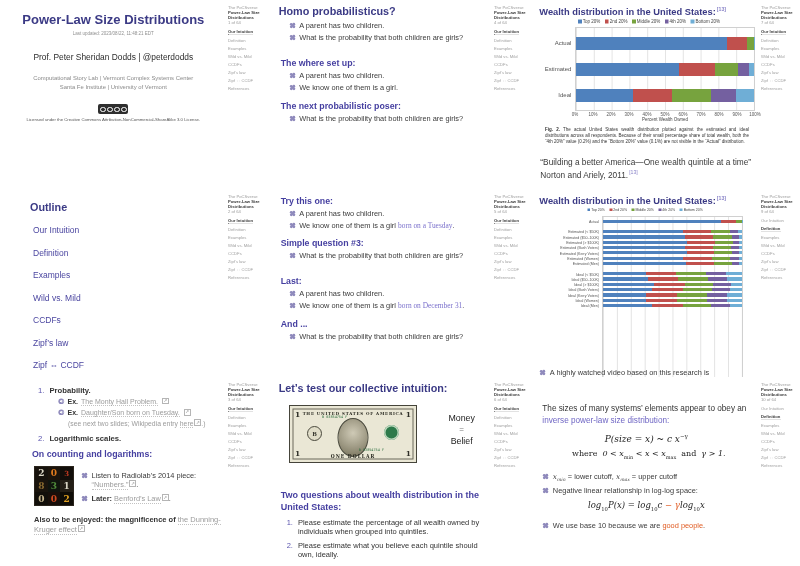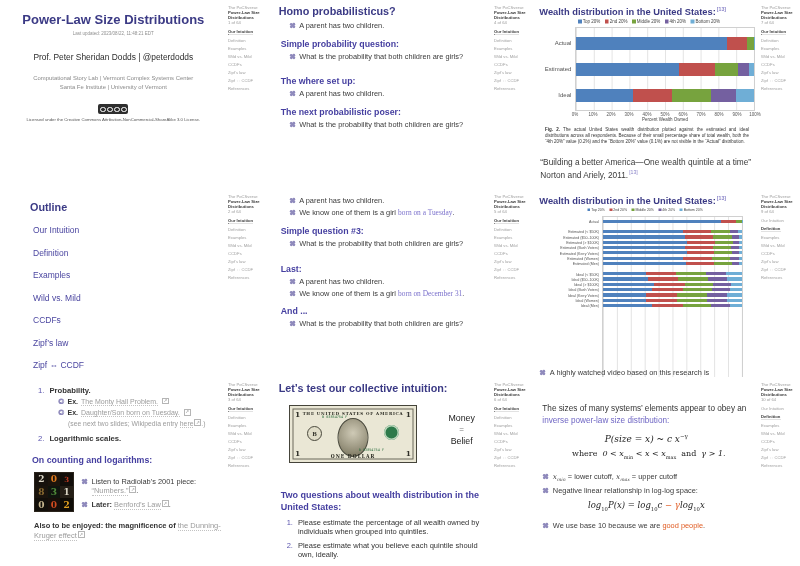--- a/index.html
+++ b/index.html
@@ -216,41 +216,50 @@
       <div class="bl">
         <svg class="pollen" viewBox="0 0 10 10">
             <circle cx="3.2" cy="3.3" r="2"></circle>
             <circle cx="6.9" cy="3.1" r="2"></circle>
             <circle cx="3.3" cy="6.9" r="2"></circle>
             <circle cx="7" cy="6.8" r="2"></circle>
             <circle cx="5.1" cy="5" r="2"></circle>
           </svg>
         <span class="bt">A parent has two children.</span>
       </div>
-      <h3 class="sec">Simple probability question:</h3>
       <div class="bl">
         <svg class="pollen" viewBox="0 0 10 10">
             <circle cx="3.2" cy="3.3" r="2"></circle>
             <circle cx="6.9" cy="3.1" r="2"></circle>
             <circle cx="3.3" cy="6.9" r="2"></circle>
             <circle cx="7" cy="6.8" r="2"></circle>
             <circle cx="5.1" cy="5" r="2"></circle>
           </svg>
         <span class="bt">What is the probability that both children are girls?</span>
       </div>
       <h3 class="sec mt-lg">The where set up:</h3>
       <div class="bl">
         <svg class="pollen" viewBox="0 0 10 10">
             <circle cx="3.2" cy="3.3" r="2"></circle>
             <circle cx="6.9" cy="3.1" r="2"></circle>
             <circle cx="3.3" cy="6.9" r="2"></circle>
             <circle cx="7" cy="6.8" r="2"></circle>
             <circle cx="5.1" cy="5" r="2"></circle>
           </svg>
         <span class="bt">A parent has two children.</span>
+      </div>
+      <div class="bl">
+        <svg class="pollen" viewBox="0 0 10 10">
+            <circle cx="3.2" cy="3.3" r="2"></circle>
+            <circle cx="6.9" cy="3.1" r="2"></circle>
+            <circle cx="3.3" cy="6.9" r="2"></circle>
+            <circle cx="7" cy="6.8" r="2"></circle>
+            <circle cx="5.1" cy="5" r="2"></circle>
+          </svg>
+        <span class="bt">We know one of them is a girl.</span>
       </div>
       <h3 class="sec">The next probabilistic poser:</h3>
       <div class="bl">
         <svg class="pollen" viewBox="0 0 10 10">
             <circle cx="3.2" cy="3.3" r="2"></circle>
             <circle cx="6.9" cy="3.1" r="2"></circle>
             <circle cx="3.3" cy="6.9" r="2"></circle>
             <circle cx="7" cy="6.8" r="2"></circle>
             <circle cx="5.1" cy="5" r="2"></circle>
           </svg>
@@ -404,20 +413,21 @@
           <div class="sb-item">CCDFs</div>
           <div class="sb-item">Zipf’s law</div>
           <div class="sb-item">Zipf ⇔ CCDF</div>
           <div class="sb-item">References</div>
         </div>
       </aside>
   </section>
 
   <section class="slide">
     <div class="content pad-mid">
+      <h3 class="sec first">Try this one:</h3>
       <div class="bl">
         <svg class="pollen" viewBox="0 0 10 10">
             <circle cx="3.2" cy="3.3" r="2"></circle>
             <circle cx="6.9" cy="3.1" r="2"></circle>
             <circle cx="3.3" cy="6.9" r="2"></circle>
             <circle cx="7" cy="6.8" r="2"></circle>
             <circle cx="5.1" cy="5" r="2"></circle>
           </svg>
         <span class="bt">A parent has two children.</span>
       </div>
@@ -734,21 +744,21 @@
           </svg>
         <b>Ex.</b>
         <span class="glink">Daughter/Son born on Tuesday.</span>
         <span class="ext">↗</span>
       </div>
       <div class="see-line"><span>(see next two slides; Wikipedia entry </span><span class="glink">here</span><span class="ext">↗</span><span>.)</span></div>
       <div class="num-item" style="margin-top:7px">
         <span class="num">2.</span>
         <span class="strong">Logarithmic scales.</span>
       </div>
-      <h3 class="sec" style="margin-top:12px">On counting and logarithms:</h3>
+      <h3 class="sec" style="margin-top:6px">On counting and logarithms:</h3>
       <div class="media-row">
         <div class="thumb">
           <span class="tile">2</span>
           <span class="tile">0</span>
           <span class="tile">3</span>
           <span class="tile">8</span>
           <span class="tile">3</span>
           <span class="tile">1</span>
           <span class="tile">0</span>
           <span class="tile">0</span>
@@ -756,21 +766,21 @@
         </div>
         <div class="media-col">
           <div class="bl" style="margin-left:0">
             <svg class="pollen" viewBox="0 0 10 10">
                 <circle cx="3.2" cy="3.3" r="2"></circle>
                 <circle cx="6.9" cy="3.1" r="2"></circle>
                 <circle cx="3.3" cy="6.9" r="2"></circle>
                 <circle cx="7" cy="6.8" r="2"></circle>
                 <circle cx="5.1" cy="5" r="2"></circle>
               </svg>
-            <span class="bt"><span>Listen to Radiolab’s 2001 piece:</span><br><span class="glink">“Numbers.”</span><span class="ext">↗</span><span>.</span></span>
+            <span class="bt"><span>Listen to Radiolab’s 2014 piece:</span><br><span class="glink">“Numbers.”</span><span class="ext">↗</span><span>.</span></span>
           </div>
           <div class="bl" style="margin-left:0;margin-top:4px">
             <svg class="pollen" viewBox="0 0 10 10">
                 <circle cx="3.2" cy="3.3" r="2"></circle>
                 <circle cx="6.9" cy="3.1" r="2"></circle>
                 <circle cx="3.3" cy="6.9" r="2"></circle>
                 <circle cx="7" cy="6.8" r="2"></circle>
                 <circle cx="5.1" cy="5" r="2"></circle>
               </svg>
             <span class="bt"><b>Later:</b> <span class="glink">Benford’s Law</span><span class="ext">↗</span><span>.</span></span>

